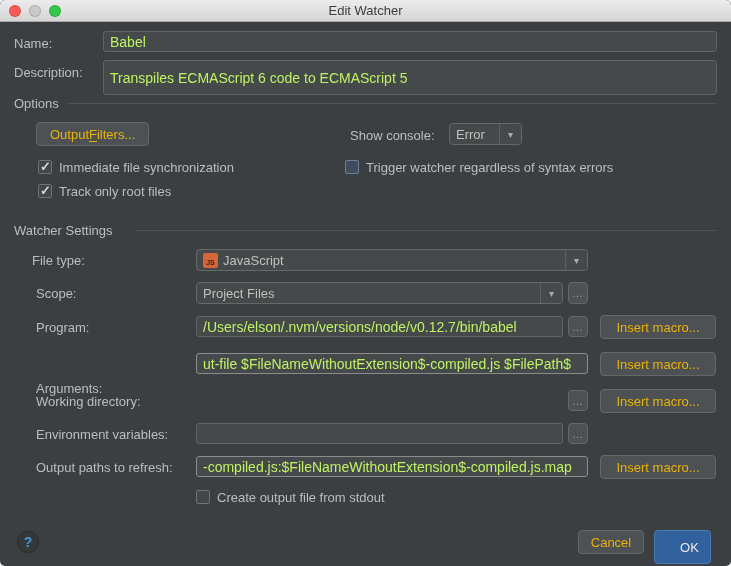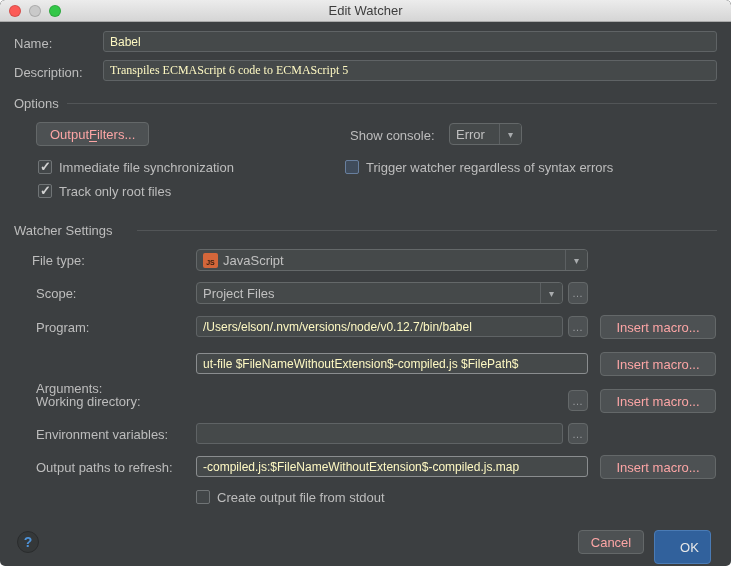--- a/index.html
+++ b/index.html
@@ -20,40 +20,40 @@
   .light { width:12px; height:12px; border-radius:50%; border:1px solid rgba(0,0,0,.15); }
   .light.red   { background:#fc5b57; }
   .light.gray  { background:#c9c9c9; }
   .light.green { background:#33c748; }
 
   .lbl { position:absolute; white-space:nowrap; color:#bdbdbd; }
 
   
   .tfield {
     position:absolute; background:#45494a; border:1px solid #5f6365; border-radius:3px;
-    color:#fef9c3; padding:0 6px; font-family:"Liberation Sans", sans-serif; font-size:12px;
+    color:#bef264; padding:0 6px; font-family:"Liberation Sans", sans-serif; font-size:14px;
     outline:none;
   }
   .tfield.bright { border-color:#8a8d8f; }
 
   
   .combo {
     position:absolute; display:flex; align-items:stretch;
     background:#45494a; border:1px solid #646869; border-radius:4px; overflow:hidden;
   }
   .combo .val { flex:1; padding:0 6px; display:flex; align-items:center; gap:5px; color:#c0c0c0; white-space:nowrap; overflow:hidden; }
   .combo .arrow {
     width:22px; border-left:1px solid #5c6062; display:flex; align-items:center; justify-content:center;
     color:#a9acae; font-size:10px; background:#45494a;
   }
 
   
   .btn {
     position:absolute; background:#4d5153; border:1px solid #646869; border-radius:4px;
-    color:#fca5a5; font-size:13px; display:flex; align-items:center; justify-content:center;
+    color:#eab308; font-size:13px; display:flex; align-items:center; justify-content:center;
     white-space:nowrap; cursor:default;
   }
   .btn.primary { background:#31619c; border-color:#4a7bb5; color:#e8e8e8; }
   .mn { text-decoration:underline; text-underline-offset:2px; }
 
   .browse { font-size:11px; color:#9a9da0; letter-spacing:1px; }
 
   
   .cb {
     position:absolute; width:14px; height:14px; background:#424648;
@@ -81,21 +81,21 @@
     position:absolute; width:22px; height:22px; border-radius:50%;
     background:#353839; border:1px solid #2a2c2d;
     display:flex; align-items:center; justify-content:center;
   }
   .help span { color:#4e93d9; font-size:14px; font-weight:bold; }
 
   
   .name-label   { left:14px; top:36px; }
   .name-input   { left:103px; top:31px; width:614px; height:21px; }
   .desc-label   { left:14px; top:65px; }
-  .desc-input   { left:103px; top:60px; width:614px; height:21px;font-family:Liberation Serif, serif; }
+  .desc-input   { left:103px; top:60px; width:614px; height:35px; }
 
   .sect-options { top:96px; }
   .filters-btn  { left:36px; top:122px; height:24px; padding:0 13px; }
   .console-label{ left:350px; top:128px; }
   .console-combo{ left:449px; top:123px; width:73px; height:22px; }
 
   .cb-imm       { left:38px;  top:160px; }
   .cb-imm-lbl   { left:59px;  top:160px; }
   .cb-trig      { left:345px; top:160px; }
   .cb-trig-lbl  { left:366px; top:160px; }

